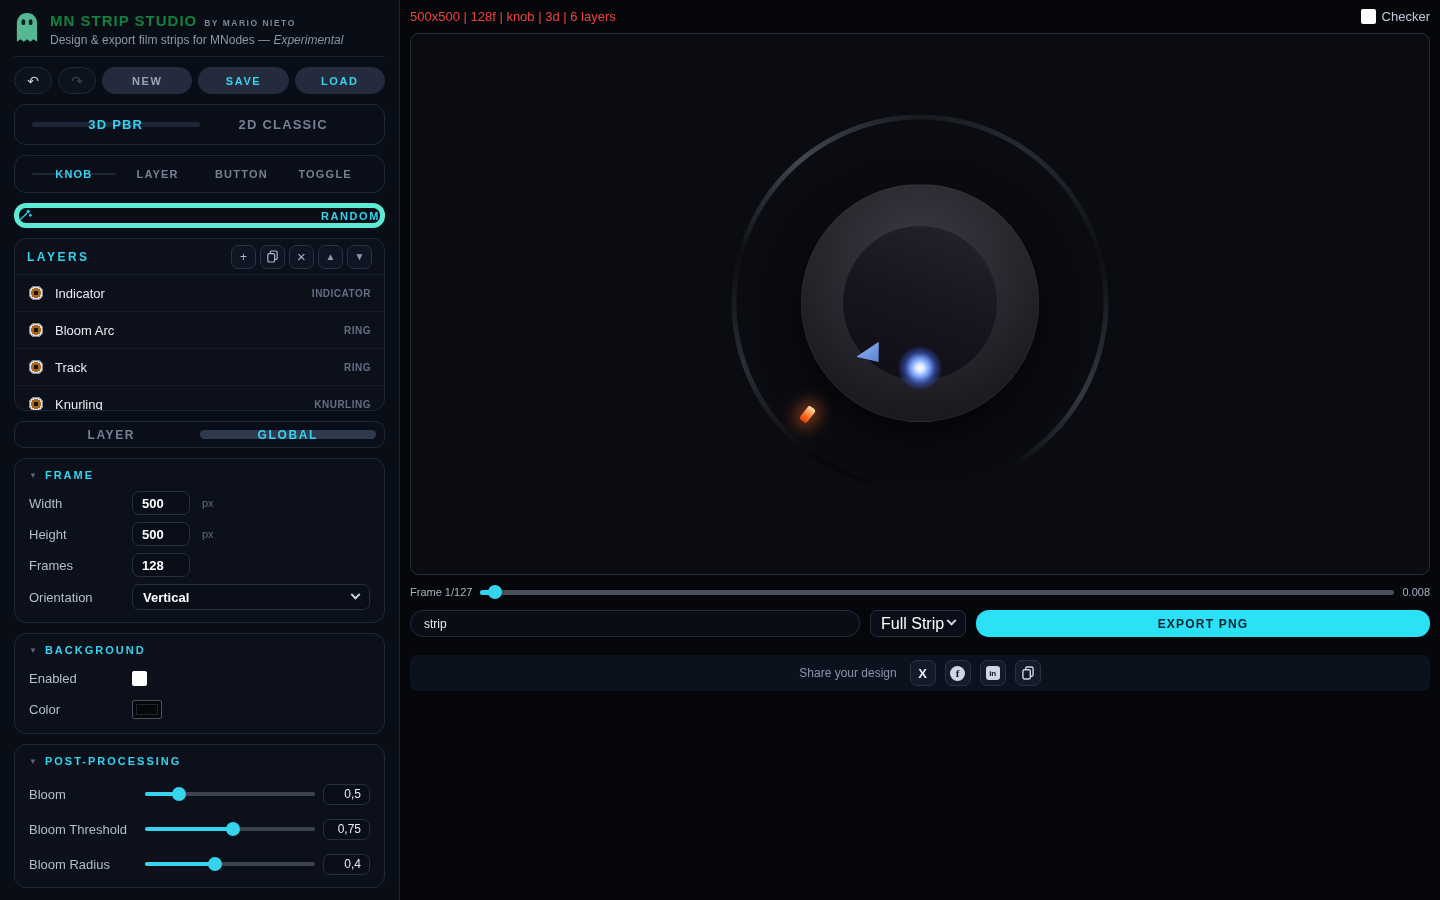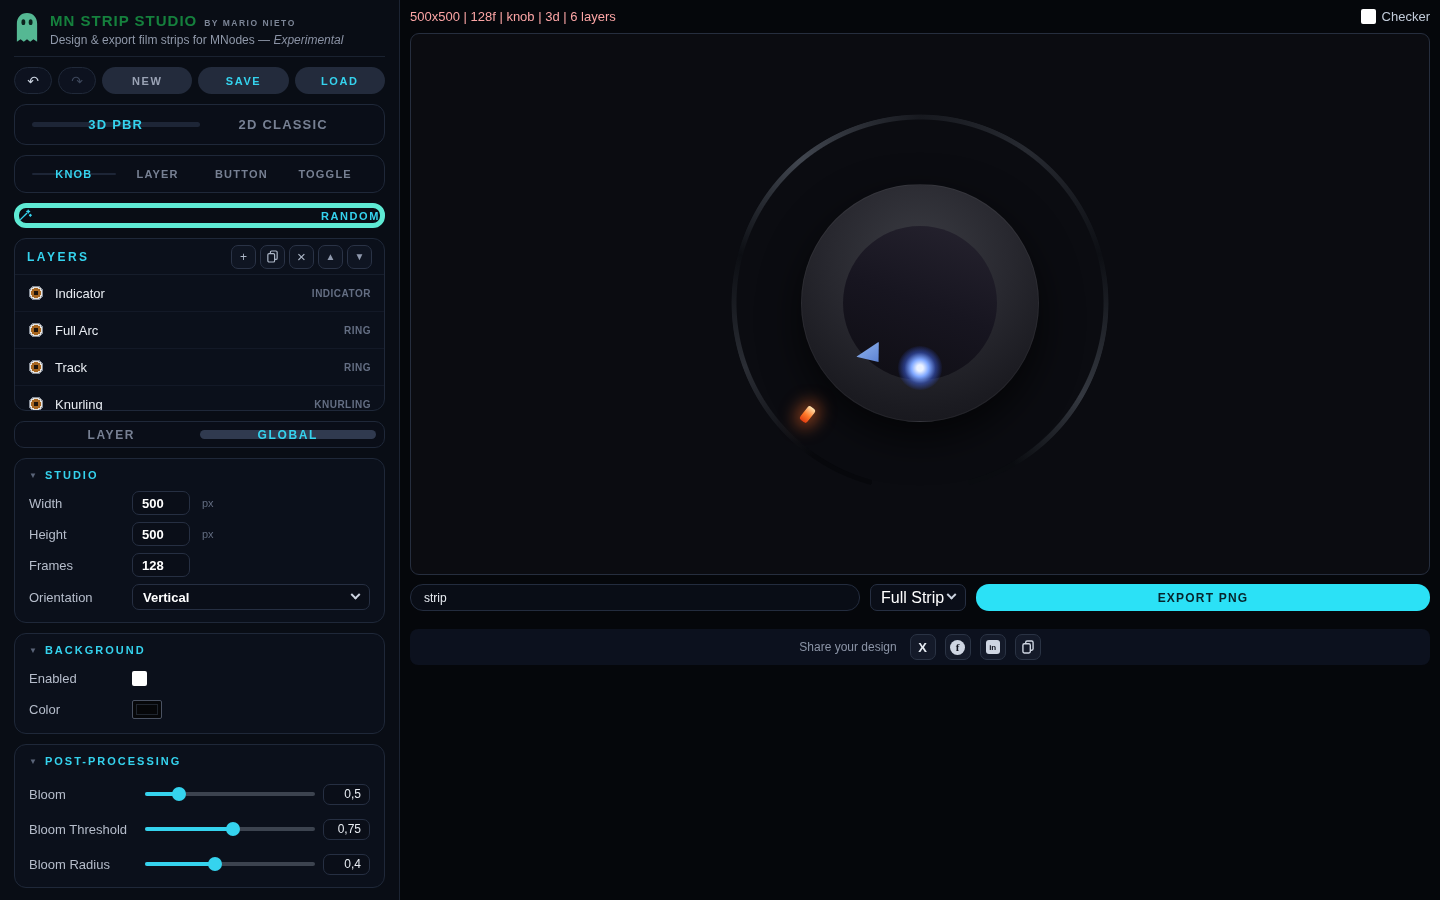--- a/index.html
+++ b/index.html
@@ -78,21 +78,21 @@
   .track { position:relative; flex:1; height:4px; border-radius:2px; background:#3c434f; }
   .track .fill { position:absolute; left:0; top:0; height:100%; border-radius:2px; background:#35d3ee; }
   .track .thumb { position:absolute; top:50%; width:14px; height:14px; border-radius:50%; background:#35d3ee;
                   transform:translate(-50%,-50%); cursor:pointer; }
   .val-box { width:47px; height:21px; border:1px solid #262f42; border-radius:7px; color:#e8ecf2;
              font-size:12px; display:flex; align-items:center; justify-content:flex-end; padding:0 8px; background:#0a0e18; }
 
   
   .main { flex:1; display:flex; flex-direction:column; padding:0 10px; }
   .status-row { height:33px; display:flex; align-items:center; justify-content:space-between; }
-  .status-text { color:#fca5a5; font-size:13px; }
+  .status-text { color:#ef4444; font-size:13px; }
   .checker { display:flex; align-items:center; gap:6px; color:#c2cbd9; font-size:13px; }
 
   .canvas { position:relative; height:542px; border:1px solid #262e3e; border-radius:9px; background:#0b0c11; overflow:hidden; }
   .knob-scene { position:absolute; left:50%; top:269px; width:0; height:0; }
   .knob-ring { position:absolute; left:-189px; top:-189px; width:378px; height:378px; border-radius:50%;
     background:conic-gradient(from 180deg,
       transparent 0deg 15deg, #07080c 15deg 35deg, #2a2d34 70deg, #0c0e13 105deg,
       #41464f 140deg, #17191f 180deg, #272a31 215deg, #0d0f14 255deg,
       #343840 300deg, #0a0c10 330deg 345deg, transparent 345deg 360deg);
     -webkit-mask:radial-gradient(circle, transparent 0 183px, #000 184px 188px, transparent 189px);
@@ -211,21 +211,21 @@
         <span class="mini-btn" style="font-size:10px;color:#8f99ad;">▼</span>
       </span>
     </div>
     <div class="layer-row">
       <span class="eye"></span>
       <span class="layer-name">Indicator</span>
       <span class="layer-type">INDICATOR</span>
     </div>
     <div class="layer-row">
       <span class="eye"></span>
-      <span class="layer-name">Full Arc</span>
+      <span class="layer-name">Bloom Arc</span>
       <span class="layer-type">RING</span>
     </div>
     <div class="layer-row">
       <span class="eye"></span>
       <span class="layer-name">Track</span>
       <span class="layer-type">RING</span>
     </div>
     <div class="layer-row">
       <span class="eye"></span>
       <span class="layer-name">Knurling</span>
@@ -240,21 +240,21 @@
   </div>
 
   <div class="seg scope">
     <div class="seg-item">LAYER</div>
     <div class="seg-item active">GLOBAL</div>
   </div>
 
   <div class="card section">
     <div class="sec-title">
       <span class="sec-caret">▼</span>
-      <span class="sec-label">STUDIO</span>
+      <span class="sec-label">FRAME</span>
     </div>
     <div class="frow">
       <span class="flabel">Width</span>
       <input class="num-input" value="500" style="">
       <span class="unit">px</span>
     </div>
     <div class="frow">
       <span class="flabel">Height</span>
       <input class="num-input" value="500" style="">
       <span class="unit">px</span>
@@ -336,20 +336,28 @@
     <div class="knob-scene">
       <div class="knob-ring"></div>
       <div class="knob-body"></div>
       <div class="knob-inner"></div>
       <div class="knob-led"></div>
       <div class="knob-pointer"></div>
       <div class="knob-marker"></div>
     </div>
   </div>
 
+  <div class="frame-row">
+    <span class="frame-label">Frame 1/127</span>
+    <span class="frame-track">
+      <span class="fill" style="width: 1.6%;"></span>
+      <span class="thumb" style="left: 1.6%;"></span>
+    </span>
+    <span class="frame-val">0.008</span>
+  </div>
 
   <div class="export-row">
     <input class="file-input" value="strip" style="">
     <div class="select strip-select">
       <span class="sel-text" style="font-size:16px;font-weight:400;">Full Strip</span>
       <span class="chev"></span>
     </div>
     <button class="export-btn">EXPORT PNG</button>
   </div>
 

